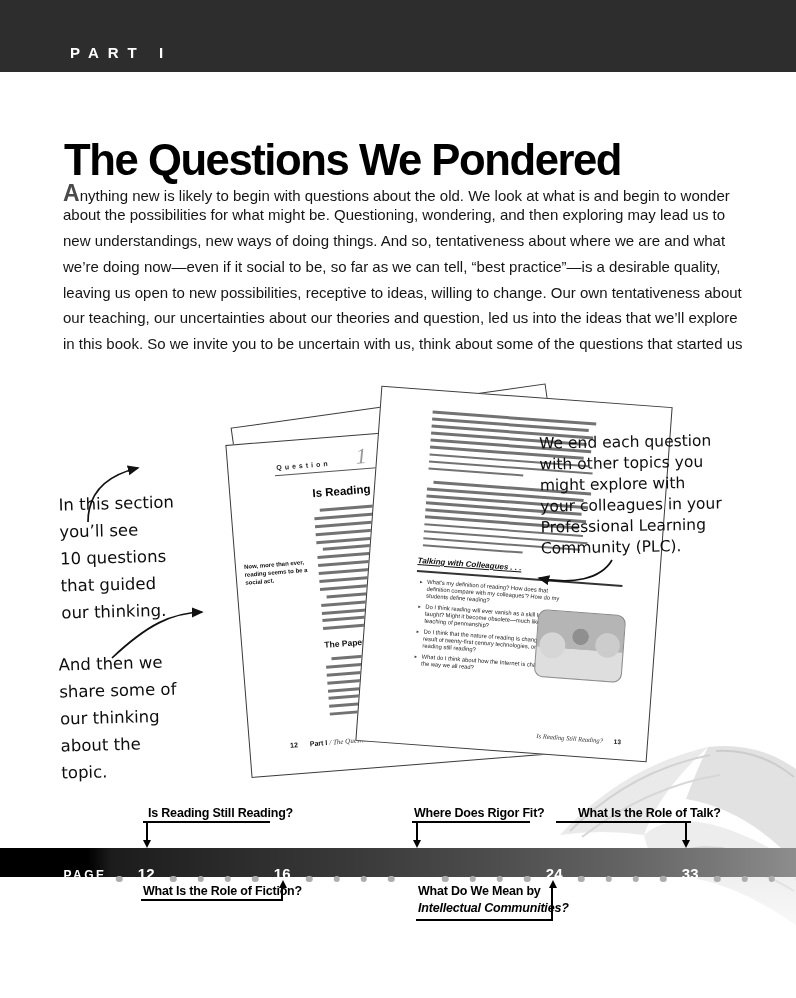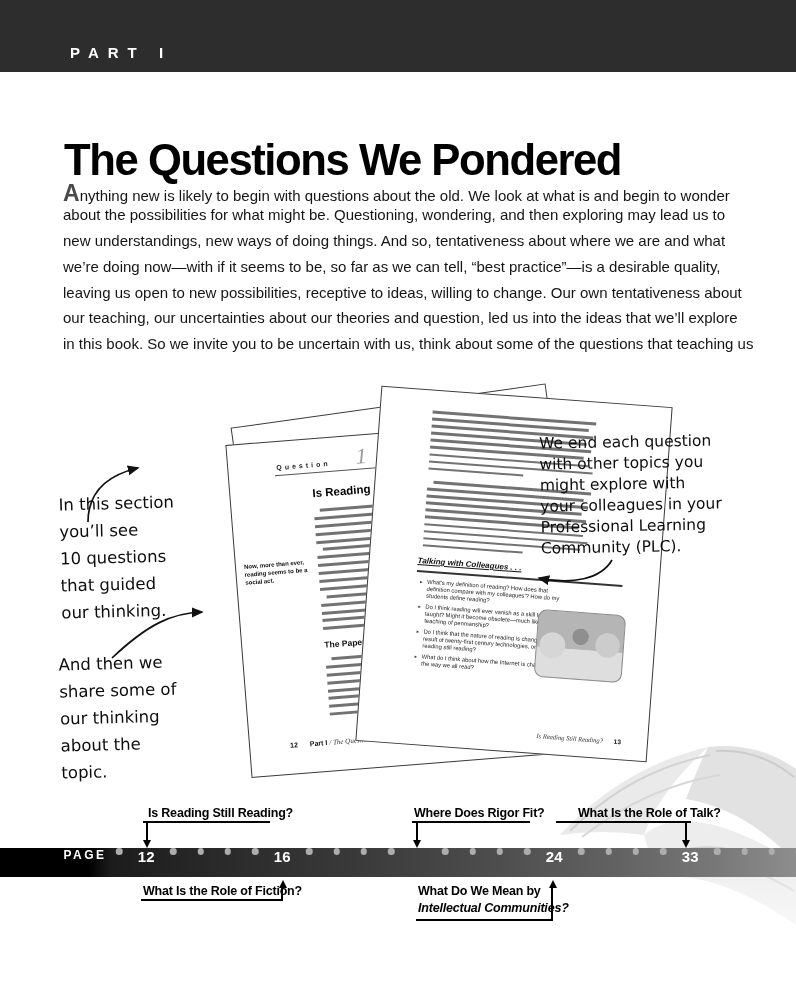--- a/index.html
+++ b/index.html
@@ -70,21 +70,21 @@
   .hand .hl{white-space:nowrap;}
   .hand-lt{left:60px;top:102px;font-size:16.5px;line-height:27px;transform:rotate(-1.5deg);}
   .hand-lb{left:60px;top:262px;font-size:16.5px;line-height:27px;transform:rotate(-1.5deg);}
   .hand-r{left:540px;top:44px;font-size:15.5px;line-height:21px;transform:rotate(-1deg);}
   .arrows{position:absolute;left:0;top:0;width:796px;height:410px;z-index:5;pointer-events:none;}
   
   .timeline{position:absolute;left:0;top:735px;width:796px;height:230px;}
   .bookart{position:absolute;left:560px;top:0;width:236px;height:230px;z-index:0;}
   .bar{position:absolute;left:0;top:113px;width:796px;height:29px;z-index:1;
     background:linear-gradient(90deg,#000 0%,#000 11%,#1c1c1c 14%,#2a2a2a 28%,#3a3a3a 45%,#4d4d4d 62%,#636363 78%,#787878 90%,#8d8d8d 100%);}
-  .bar-item{position:absolute;top:0;height:34px;transform:translateX(-50%);display:flex;align-items:flex-start;}
+  .bar-item{position:absolute;top:0;height:34px;transform:translateX(-50%);display:flex;align-items:flex-end;}
   .bar-num{color:#fff;font-weight:bold;font-size:15px;}
   .bar-page{color:#fff;font-weight:bold;font-size:12px;letter-spacing:2.5px;}
   .bar-dot{width:6.5px;height:6.5px;border-radius:50%;background:#adadad;}
   .tl-label{position:absolute;z-index:2;font-size:12.5px;font-weight:bold;color:#000;white-space:nowrap;letter-spacing:-.2px;}
   .tl-uline{position:absolute;z-index:2;height:1.6px;background:#000;}
   .tl-vline{position:absolute;z-index:2;width:1.8px;background:#000;}
   .tl-arr{position:absolute;z-index:2;width:0;height:0;border-left:4.5px solid rgba(0,0,0,0);border-right:4.5px solid rgba(0,0,0,0);}
   .tl-arr.down{border-top:8px solid #000;}
   .tl-arr.up{border-bottom:8px solid #000;}
   .tl-it{font-style:italic;}
@@ -103,24 +103,24 @@
   <div class="topbar">
     <div class="partlabel">PART I</div>
   </div>
 
   <h1 class="maintitle">The Questions We Pondered</h1>
 
   <div class="intro" id="intro">
       <div class="introline"><span class="dropcap">A</span>nything new is likely to begin with questions about the old. We look at what is and begin to wonder</div>
       <div class="introline">about the possibilities for what might be. Questioning, wondering, and then exploring may lead us to</div>
       <div class="introline">new understandings, new ways of doing things. And so, tentativeness about where we are and what</div>
-      <div class="introline">we’re doing now—with if it seems to be, so far as we can tell, “best practice”—is a desirable quality,</div>
+      <div class="introline">we’re doing now—even if it social to be, so far as we can tell, “best practice”—is a desirable quality,</div>
       <div class="introline">leaving us open to new possibilities, receptive to ideas, willing to change. Our own tentativeness about</div>
       <div class="introline">our teaching, our uncertainties about our theories and question, led us into the ideas that we’ll explore</div>
-      <div class="introline">in this book. So we invite you to be uncertain with us, think about some of the questions that teaching us</div>
+      <div class="introline">in this book. So we invite you to be uncertain with us, think about some of the questions that started us</div>
     </div>
 
   <div class="illus">
 
     <div class="sheet sheet-back"></div>
 
     <div class="sheet sheet-left">
       <div class="q-head">
         <span class="q-word">Question</span>
         <span class="q-num">1</span>

